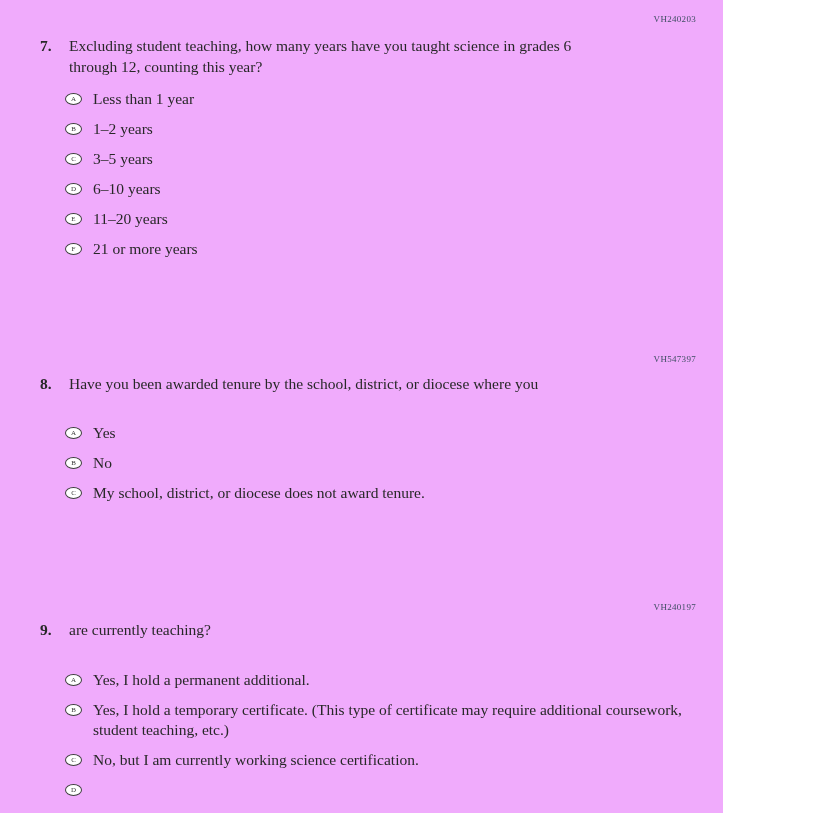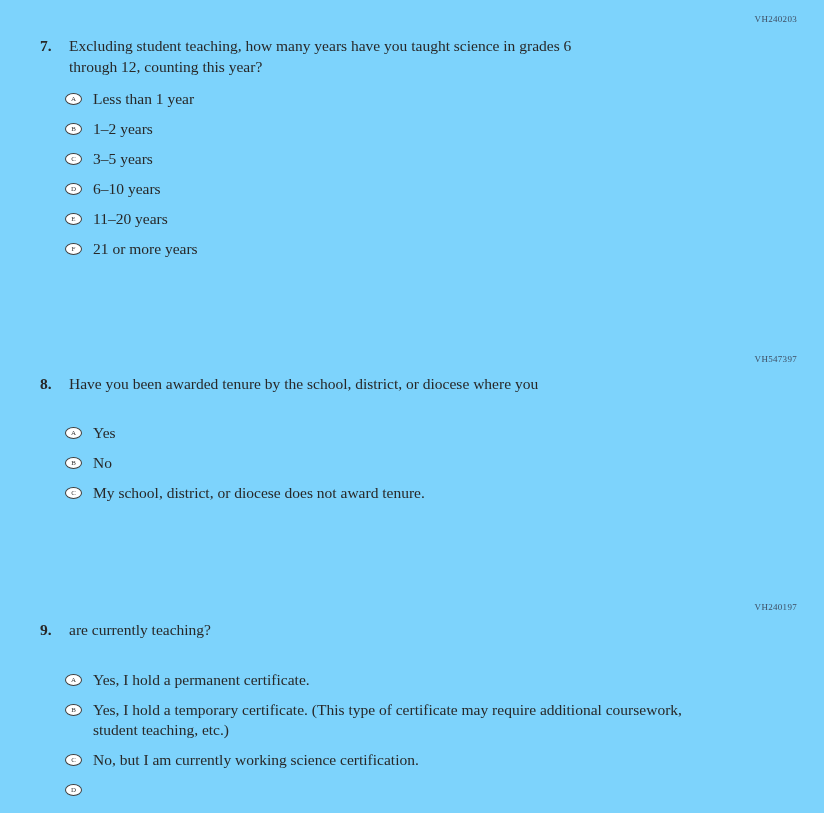--- a/index.html
+++ b/index.html
@@ -1,20 +1,20 @@
 <!DOCTYPE html>
 <html><head>
 <meta charset="utf-8">
 <style>
   html, body { margin: 0; padding: 0; background: #ffffff; }
   .page {
     position: relative;
-    width: 824px;
+    width: 723px;
     height: 813px;
-    background: #7dd3fc;
+    background: #f0abfc;
     font-family: "Liberation Serif", "DejaVu Serif", serif;
     color: #282828;
     overflow: hidden;
   }
 
   
   .item-code {
     position: absolute;
     right: 27px;
     font-size: 9px;
@@ -194,21 +194,21 @@
       <div class="qline">are currently teaching?</div>
     </div>
   </div>
 
   <div class="opts opts-2">
     <div class="opt">
       <div class="bubble">
           <span>A</span>
         </div>
       <div class="opt-label">
-          <div class="opt-line">Yes, I hold a permanent certificate.</div>
+          <div class="opt-line">Yes, I hold a permanent additional.</div>
         </div>
     </div>
     <div class="opt">
       <div class="bubble">
           <span>B</span>
         </div>
       <div class="opt-label">
         <div class="opt-line">Yes, I hold a temporary certificate. (This type of certificate may require additional coursework,</div>
         <div class="opt-line">student teaching, etc.)</div>
       </div>

